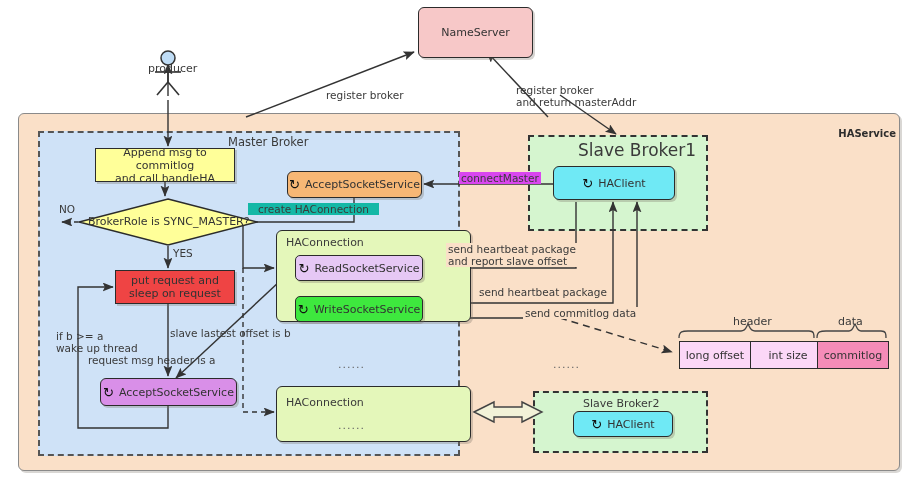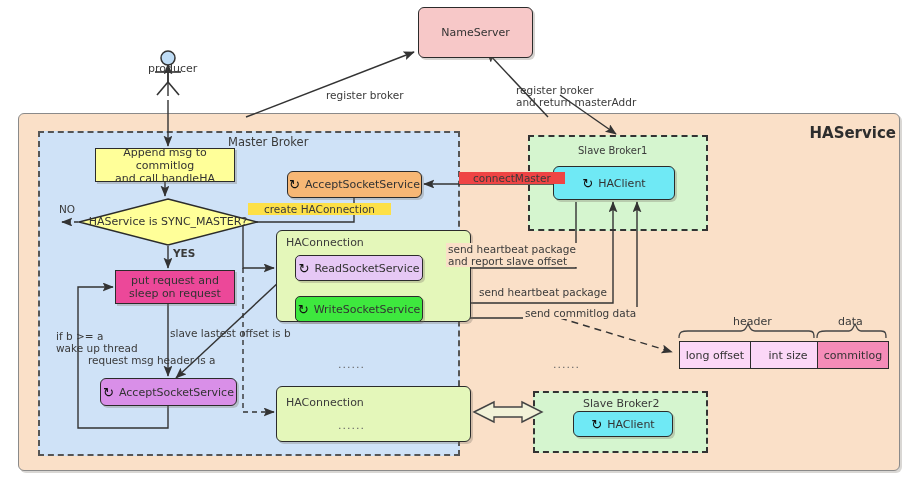--- a/index.html
+++ b/index.html
@@ -5,47 +5,47 @@
   html,body{margin:0;padding:0;background:#ffffff;}
   body{font-family:"DejaVu Sans","Liberation Sans",sans-serif;}
   #stage{position:relative;width:918px;height:488px;overflow:hidden;background:#ffffff;}
   .abs{position:absolute;box-sizing:border-box;}
   .lbl{position:absolute;color:#3a3a3a;font-size:11px;line-height:13px;white-space:pre;}
 
   
   #haservice{left:18px;top:113px;width:882px;height:358px;background:#fae0c8;
              border:1.5px solid #8a8a8a;border-radius:6px;
              box-shadow:2px 2px 0 rgba(120,110,100,.28);}
-  #haservice-title{right:22px;top:127px;font-weight:bold;font-size:15px;color:#2d2d2d;}
+  #haservice-title{right:22px;top:127px;font-weight:bold;font-size:10px;color:#2d2d2d;}
 
   #masterbroker{left:38px;top:131px;width:422px;height:325px;background:#cfe2f7;
                 border:2px dashed #555;}
   #mb-title{left:228px;top:136px;font-size:11.5px;color:#3a3a3a;}
 
   #slave1{left:528px;top:135px;width:180px;height:96px;background:#d5f5cf;
           border:2px dashed #333;}
-  #slave1-title{left:578px;top:144px;font-size:10px;color:#3a3a3a;}
+  #slave1-title{left:578px;top:144px;font-size:17px;color:#3a3a3a;}
 
   #slave2{left:533px;top:391px;width:175px;height:62px;background:#d5f5cf;
           border:2px dashed #333;}
   #slave2-title{left:583px;top:397px;font-size:11px;color:#3a3a3a;}
 
   
   .node{border:1.5px solid #2b2b2b;display:flex;align-items:center;
         justify-content:center;font-size:11px;color:#333;text-align:center;
         line-height:13px;}
   .node.rounded{border-radius:6px;}
   .node .ico{display:inline-block;margin-right:5px;font-size:13px;color:#111;
              line-height:1;transform:translateY(0px);}
 
   #nameserver{left:418px;top:7px;width:115px;height:51px;background:#f7c8c8;
               border-radius:6px;box-shadow:2px 2px 0 rgba(120,110,100,.3);}
   #append{left:95px;top:148px;width:140px;height:34px;background:#ffff99;
           box-shadow:2px 2px 0 rgba(120,110,100,.3);}
-  #putreq{left:115px;top:270px;width:120px;height:34px;background:#ec4899;
+  #putreq{left:115px;top:270px;width:120px;height:34px;background:#ef4444;
           box-shadow:2px 2px 0 rgba(120,110,100,.3);}
   #gts{left:100px;top:378px;width:137px;height:28px;background:#d98fe8;
        border-radius:6px;box-shadow:2px 2px 0 rgba(120,110,100,.3);}
   #accept{left:287px;top:171px;width:135px;height:27px;background:#f7b775;
           border-radius:6px;box-shadow:2px 2px 0 rgba(120,110,100,.3);}
   #hac1{left:276px;top:230px;width:195px;height:92px;background:#e4f7ba;
         border-radius:6px;box-shadow:2px 2px 0 rgba(120,110,100,.3);
         align-items:flex-start;justify-content:flex-start;}
   #hac1-title{left:286px;top:236px;font-size:11px;color:#3a3a3a;}
   #readsock{left:295px;top:255px;width:128px;height:26px;background:#e6c8f5;
@@ -180,21 +180,21 @@
 
   <div class="abs node rounded" id="nameserver">
     <span>NameServer</span>
   </div>
 
   <div class="abs" id="diamond-wrap">
     <svg width="180" height="48" viewBox="0 0 180 48">
       <polygon points="90,1 179,24 90,47 1,24" fill="#ffff99" stroke="#2b2b2b" stroke-width="1.5"></polygon>
     </svg>
   </div>
-  <div class="lbl" id="diamond-text">HAService is SYNC_MASTER?</div>
+  <div class="lbl" id="diamond-text">BrokerRole is SYNC_MASTER?</div>
 
   <div class="abs node" id="putreq">
     <span style="white-space:pre-line">put request and
 sleep on request</span>
   </div>
 
   <div class="abs node rounded" id="gts">
     <span class="ico">↻</span>
     <span>AcceptSocketService</span>
   </div>
@@ -243,23 +243,23 @@
     <span>int size</span>
   </div>
   <div class="abs node" id="pk-data">
     <span>commitlog</span>
   </div>
 
   <div class="edge-lbl" style="left:326px;top:89px;">register broker</div>
   <div class="edge-lbl" style="left:516px;top:84px;">register broker
 and return masterAddr</div>
   <div class="edge-lbl" style="left:59px;top:203px;">NO</div>
-  <div class="edge-lbl" style="left:173px;top:247px;font-weight:bold;">YES</div>
-  <div class="edge-lbl" style="left:248px;top:203px;background:#fde047;padding:0 16px;">create HAConnection</div>
-  <div class="edge-lbl" style="left:459px;top:172px;background:#ef4444;padding:0 14px;">connectMaster</div>
+  <div class="edge-lbl" style="left:173px;top:247px;">YES</div>
+  <div class="edge-lbl" style="left:248px;top:203px;background:#14b8a6;padding:0 10px;">create HAConnection</div>
+  <div class="edge-lbl" style="left:459px;top:172px;background:#d946ef;padding:0 2px;">connectMaster</div>
   <div class="edge-lbl" style="left:446px;top:243px;background:#fae0c8;padding:0 2px;">send heartbeat package
 and report slave offset</div>
   <div class="edge-lbl" style="left:477px;top:286px;background:#fae0c8;padding:0 2px;">send heartbeat package</div>
   <div class="edge-lbl" style="left:523px;top:307px;background:#fae0c8;padding:0 2px;">send commitlog data</div>
   <div class="edge-lbl" style="left:170px;top:327px;">slave lastest offset is b</div>
   <div class="edge-lbl" style="left:56px;top:330px;">if b &gt;= a
 wake up thread</div>
   <div class="edge-lbl" style="left:88px;top:354px;">request msg header is a</div>
 
 </div>

